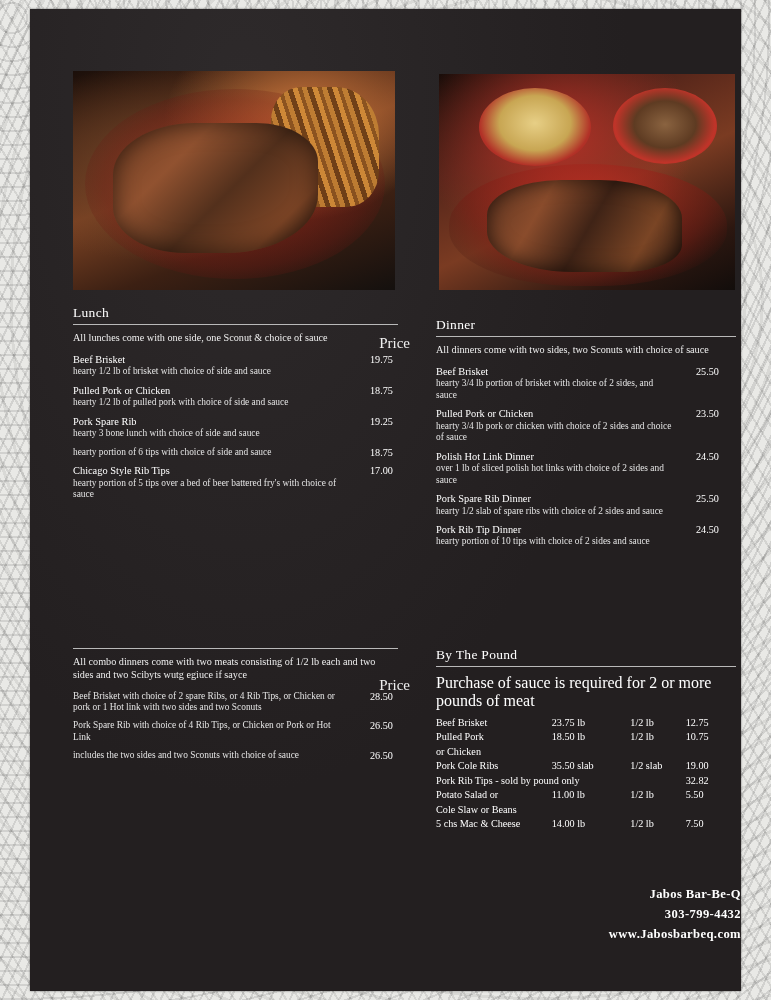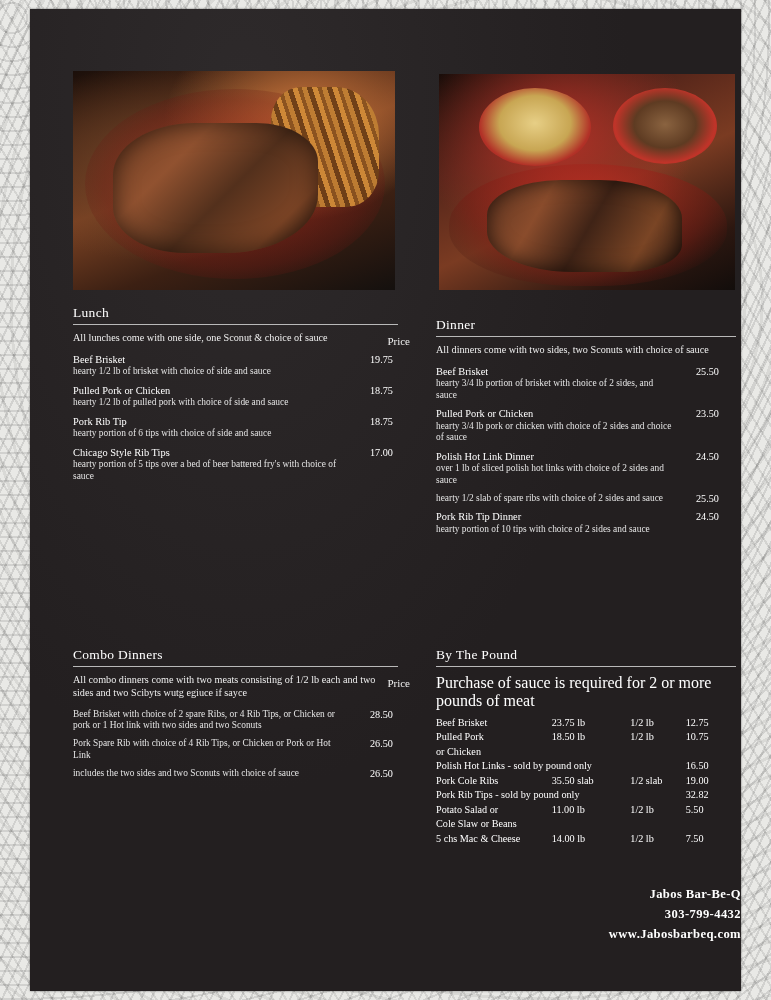--- a/index.html
+++ b/index.html
@@ -151,21 +151,21 @@
     background: #b9b9b9;
     margin: 1px 0 7px 0;
   }
   .intro {
     font-size: 10.2px;
     line-height: 1.25;
     color: #efefef;
     margin-bottom: 9px;
   }
   .price-head {
-    font-size: 11px;
+    font-size: 15px;
     color: #efefef;
     position: absolute;
     text-align: right;
   }
   .item {
     position: relative;
     margin-bottom: 7px;
   }
   .item .name {
     font-size: 10.4px;
@@ -272,21 +272,25 @@
         <div class="name">Beef Brisket</div>
         <div class="desc">hearty 1/2 lb of brisket with choice of side and sauce</div>
         <div class="price">19.75</div>
       </div>
       <div class="item">
         <div class="name">Pulled Pork   or   Chicken</div>
         <div class="desc">hearty 1/2 lb of pulled pork with choice of side and sauce</div>
         <div class="price">18.75</div>
       </div>
       <div class="item">
-        <div class="name">Pork Rib Tip</div>
+        <div class="name">Pork Spare Rib</div>
+        <div class="desc">hearty 3 bone lunch with choice of side and sauce</div>
+        <div class="price">19.25</div>
+      </div>
+      <div class="item">
         <div class="desc">hearty portion of 6 tips with choice of side and sauce</div>
         <div class="price">18.75</div>
       </div>
       <div class="item">
         <div class="name">Chicago Style Rib Tips</div>
         <div class="desc">hearty portion of 5 tips over a bed of beer battered fry's with choice of sauce</div>
         <div class="price">17.00</div>
       </div>
     </div>
 
@@ -304,32 +308,32 @@
         <div class="name">Pulled Pork   or   Chicken</div>
         <div class="desc">hearty 3/4 lb pork or chicken with choice of 2 sides and choice of sauce</div>
         <div class="price">23.50</div>
       </div>
       <div class="item">
         <div class="name">Polish Hot Link Dinner</div>
         <div class="desc">over 1 lb of sliced polish hot links with choice of 2 sides and sauce</div>
         <div class="price">24.50</div>
       </div>
       <div class="item">
+        <div class="name">Pork Spare Rib Dinner</div>
         <div class="desc">hearty 1/2 slab of spare ribs with choice of 2 sides and sauce</div>
         <div class="price">25.50</div>
       </div>
       <div class="item">
         <div class="name">Pork Rib Tip Dinner</div>
         <div class="desc">hearty portion of 10 tips with choice of 2 sides and sauce</div>
         <div class="price">24.50</div>
       </div>
     </div>
 
     <div class="section" id="combo">
-      <div class="sec-title">Combo Dinners</div>
       <div class="rule"></div>
       <div class="intro">All combo dinners come with two meats consisting of 1/2 lb each and two sides and two Scibyts wutg egiuce if sayce</div>
       <div class="price-head">Price</div>
 
       <div class="item">
         <div class="desc">Beef Brisket with choice of 2 spare Ribs, or 4 Rib Tips, or Chicken or pork or 1 Hot link with two sides and two Sconuts</div>
         <div class="price">28.50</div>
       </div>
       <div class="item">
         <div class="desc">Pork Spare Rib with choice of 4 Rib Tips, or Chicken or Pork or Hot Link</div>
@@ -360,24 +364,20 @@
             <td class="pt-unit">1/2 lb</td>
             <td class="pt-p2">10.75</td>
           </tr>
           <tr>
             <td class="pt-name">or Chicken</td>
             <td class="pt-p1"></td>
             <td class="pt-unit"></td>
             <td class="pt-p2"></td>
           </tr>
           <tr>
-            <td class="pt-name" colspan="3">Polish Hot Links - sold by pound only</td>
-            <td class="pt-p2">16.50</td>
-          </tr>
-          <tr>
             <td class="pt-name">Pork Cole Ribs</td>
             <td class="pt-p1">35.50 slab</td>
             <td class="pt-unit">1/2 slab</td>
             <td class="pt-p2">19.00</td>
           </tr>
           <tr>
             <td class="pt-name" colspan="3">Pork Rib Tips  - sold by pound only</td>
             <td class="pt-p2">32.82</td>
           </tr>
           <tr>

